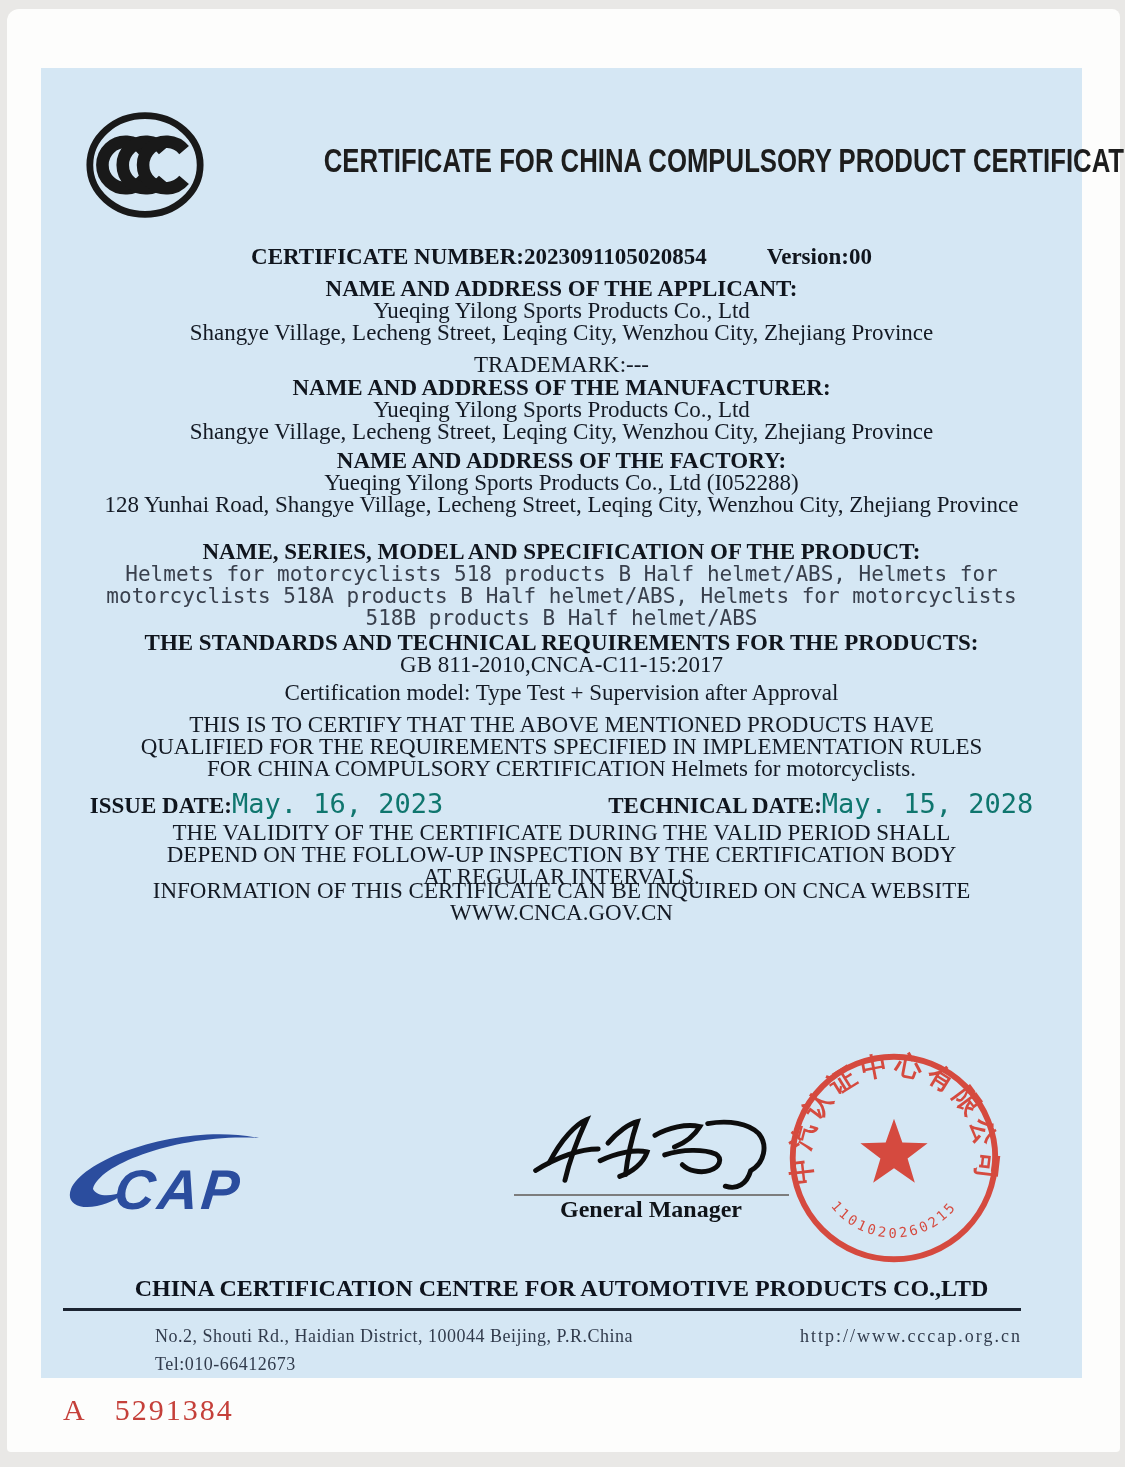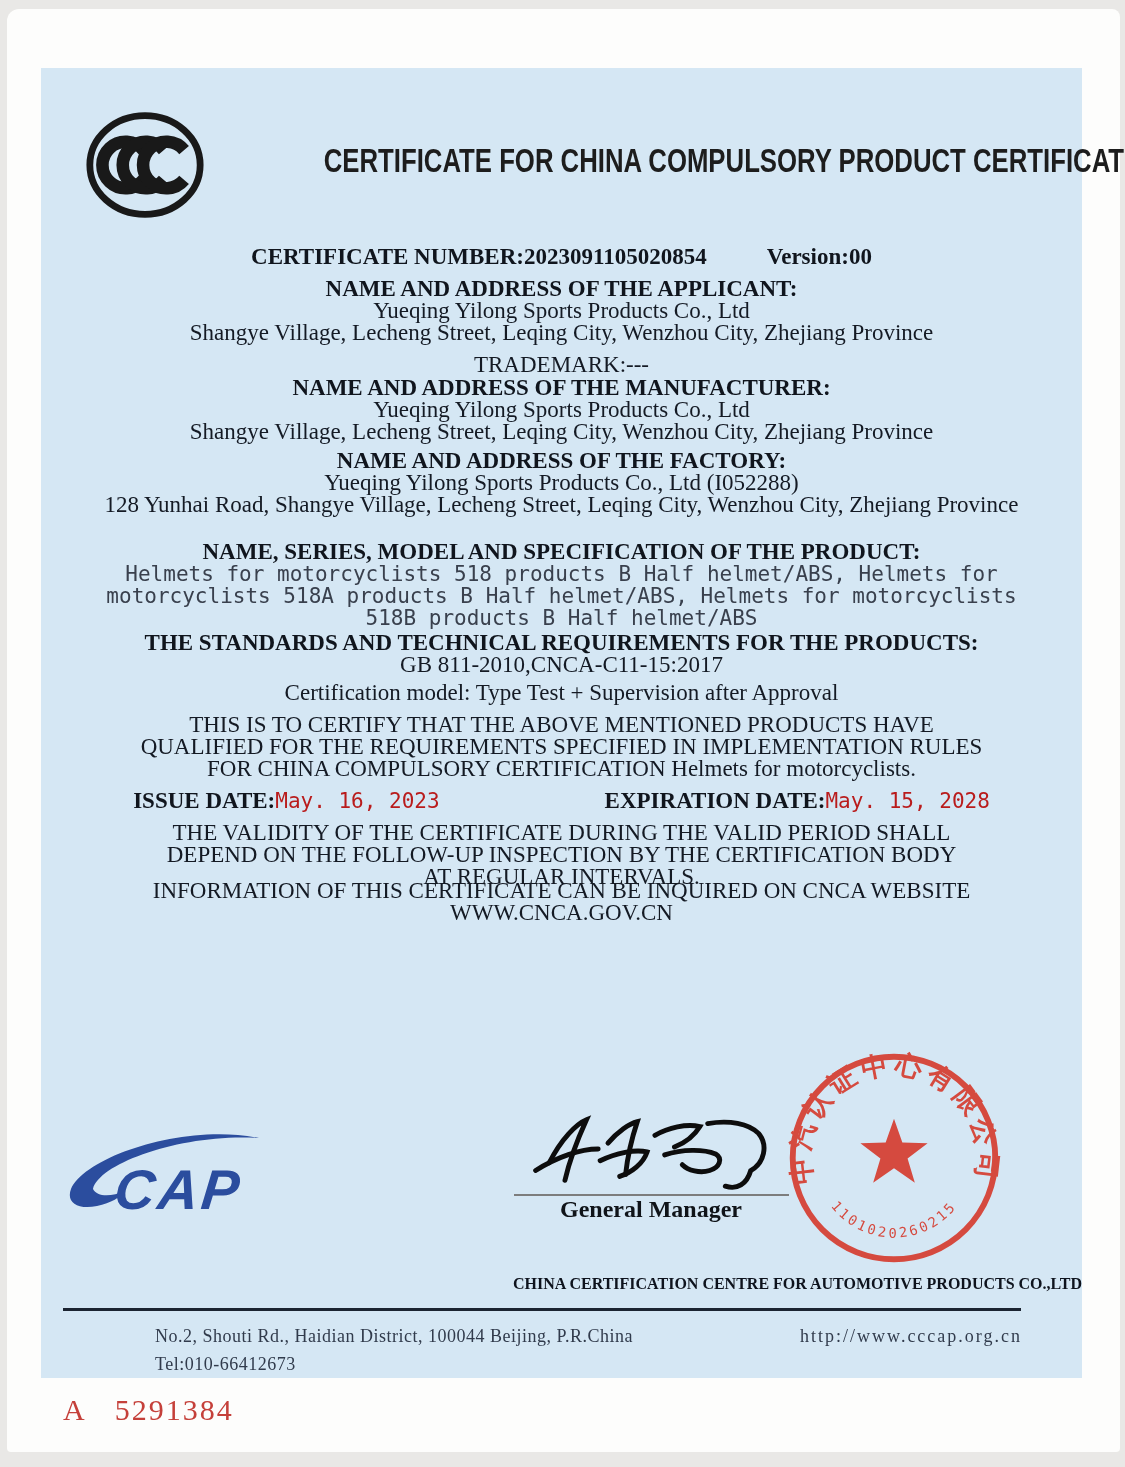--- a/index.html
+++ b/index.html
@@ -23,32 +23,32 @@
   .maxw{ margin:0 auto; }
   .caps{ font-size:23px; line-height:22px; }
 
   .cert-row { position:absolute; left:0; right:0; top:176px; text-align:center;
               font-weight:bold; font-size:23px; color:#10151d; }
   .cert-row .gap { display:inline-block; width:60px; }
 
   .dates-row { position:absolute; left:0; right:0; top:720px; display:flex;
                justify-content:center; gap:165px; font-size:23px; }
   .dates-row .lbl { font-weight:bold; color:#10151d; }
-  .dates-row .val { font-family:"DejaVu Sans Mono", monospace; font-size:21px; color:#b91c1c; }
+  .dates-row .val { font-family:"DejaVu Sans Mono", monospace; font-size:27px; color:#0f766e; }
 
   
   .ccap-logo { position:absolute; left:22px; top:1063px; width:200px; height:90px; }
   .sig-block { position:absolute; left:430px; top:1038px; width:360px; text-align:center; }
   .sig-svg   { width:280px; height:88px; display:block; margin:0 auto; }
   .sig-line  { width:275px; border-top:2px solid #7d7d7d; margin:0 auto; }
   .sig-title { margin-top:0; font-weight:bold; font-size:24px; color:#101419; }
   .seal-svg  { position:absolute; left:735px; top:972px; width:236px; height:236px; opacity:0.9; }
 
-  .issuer-company { position:absolute; left:0; right:0; top:1207px; text-align:right;
-                    font-weight:bold; font-size:16px; color:#0e131d; }
+  .issuer-company { position:absolute; left:0; right:0; top:1207px; text-align:center;
+                    font-weight:bold; font-size:24px; color:#0e131d; }
   .issuer-rule { position:absolute; left:22px; top:1240px; width:958px; height:3px; background:#1b2431; }
   .issuer-info { position:absolute; left:114px; right:60px; top:1254px;
                  font-size:18px; line-height:28px; color:#313b4c; letter-spacing:0.5px; }
   .issuer-info .row1 { display:flex; }
   .issuer-info .site { margin-left:auto; letter-spacing:2px; }
 
   .serial { position:absolute; left:56px; top:1384px; font-size:30px; color:#c5403a; }
   .serial .num { margin-left:30px; letter-spacing:2px; }
 </style>
 </head>
@@ -106,21 +106,21 @@
       <div class="sec" style="top:646px">
         <div class="caps maxw" style="max-width:850px">THIS IS TO CERTIFY THAT THE ABOVE MENTIONED PRODUCTS HAVE QUALIFIED FOR THE REQUIREMENTS SPECIFIED IN IMPLEMENTATION RULES FOR CHINA COMPULSORY CERTIFICATION Helmets for motorcyclists.</div>
       </div>
 
       <div class="sec" style="top:614px">
         <div class="b">Certification model: Type Test + Supervision after Approval</div>
       </div>
 
       <div class="dates-row">
         <span><span class="lbl">ISSUE DATE:</span><span class="val">May. 16, 2023</span></span>
-        <span><span class="lbl">EXPIRATION DATE:</span><span class="val">May. 15, 2028</span></span>
+        <span><span class="lbl">TECHNICAL DATE:</span><span class="val">May. 15, 2028</span></span>
       </div>
 
       <div class="sec" style="top:754px">
         <div class="caps maxw" style="max-width:810px">THE VALIDITY OF THE CERTIFICATE DURING THE VALID PERIOD SHALL DEPEND ON THE FOLLOW-UP INSPECTION BY THE CERTIFICATION BODY AT REGULAR INTERVALS.</div>
       </div>
 
       <div class="sec" style="top:812px">
         <div class="caps maxw" style="max-width:840px">INFORMATION OF THIS CERTIFICATE CAN BE INQUIRED ON CNCA WEBSITE WWW.CNCA.GOV.CN</div>
       </div>
 

